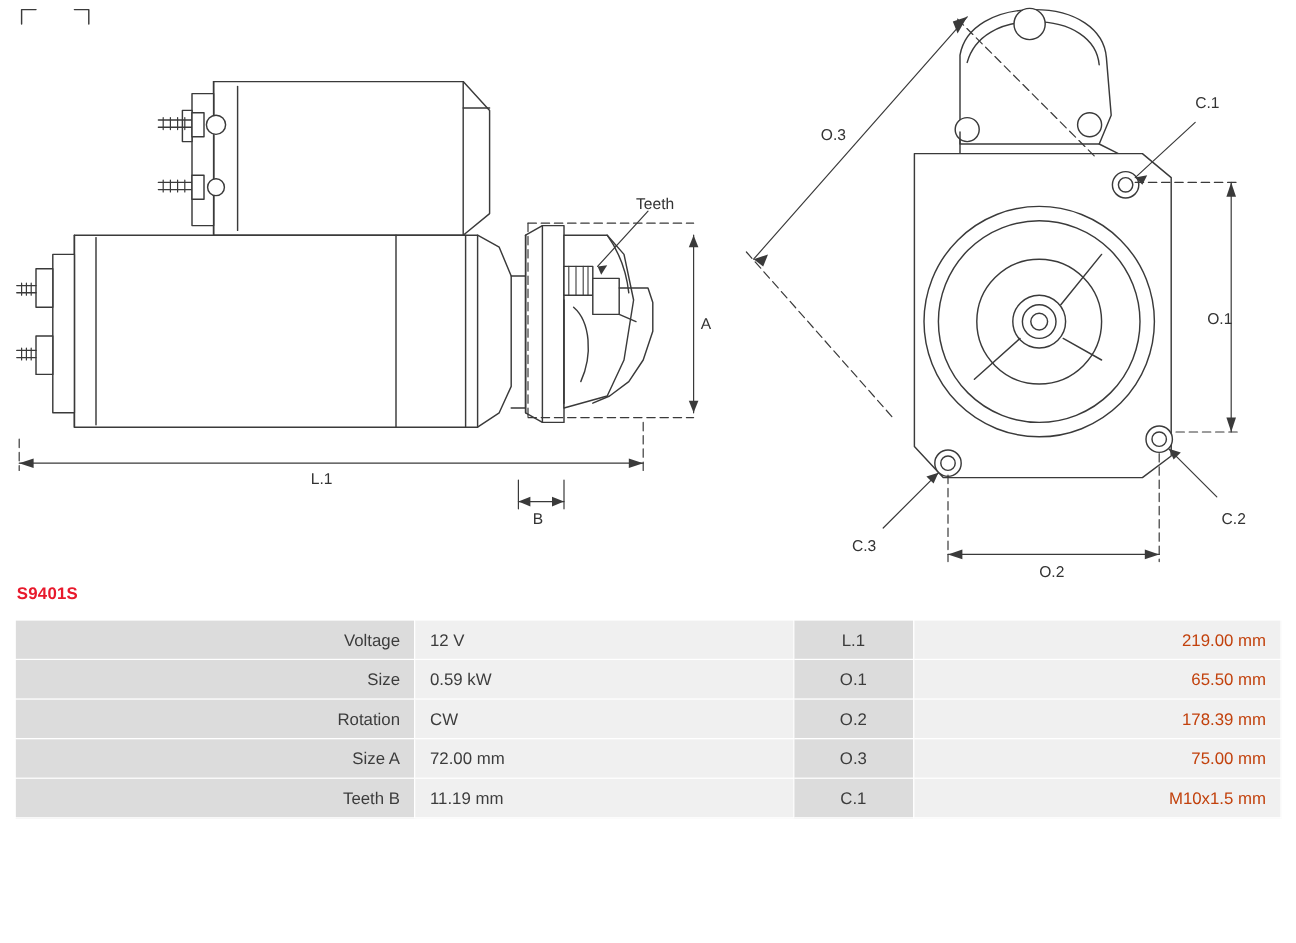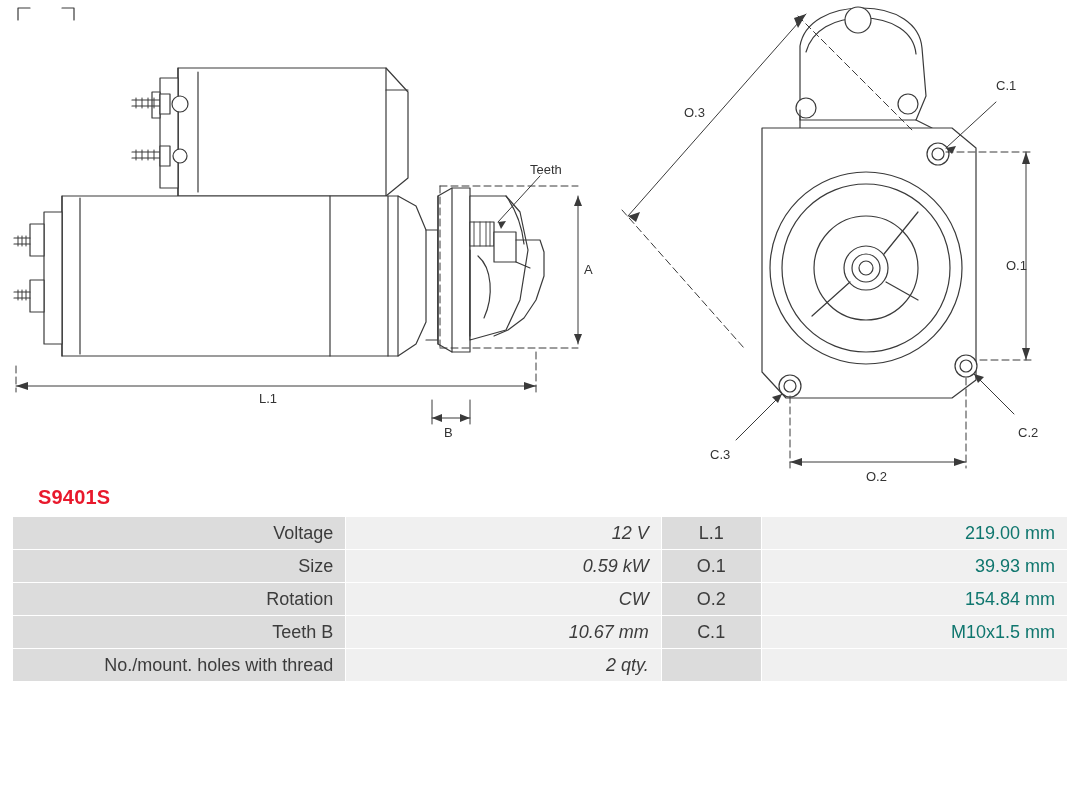--- a/index.html
+++ b/index.html
@@ -27,67 +27,65 @@
     width: 1080px;
     height: 490px;
   }
   .drawings svg {
     display: block;
   }
   .part-number {
     position: absolute;
     left: 14px;
     top: 486px;
-    font-size: 20px;
+    font-size: 14px;
     font-weight: bold;
     color: #e8192c;
     letter-spacing: 0.2px;
-    margin-left: 24px;
   }
   .spec-table-wrap {
     position: absolute;
     left: 12px;
     top: 516px;
     width: 1056px;
   }
   table.specs {
     border-collapse: collapse;
     width: 1056px;
     table-layout: fixed;
   }
   table.specs td {
     height: 32px;
-    font-size: 18px;
+    font-size: 14px;
     padding: 0 12px;
     border: 1px solid #ffffff;
     vertical-align: middle;
   }
   td.lbl {
     background: #dcdcdc;
     text-align: right;
     color: #3c3c3c;
     width: 272px;
   }
   td.val {
     background: #f0f0f0;
-    text-align: right;
+    text-align: left;
     color: #3c3c3c;
     width: 256px;
-    font-style: italic;
   }
   td.lbl2 {
     background: #dcdcdc;
     text-align: center;
     color: #3c3c3c;
     width: 64px;
   }
   td.val2 {
     background: #f0f0f0;
     text-align: right;
-    color: #0f766e;
+    color: #c2410c;
     width: 248px;
   }
   td.empty-lbl {
     background: #dcdcdc;
     border: 1px solid #ffffff;
   }
   td.empty-val {
     background: #f0f0f0;
     border: 1px solid #ffffff;
   }
@@ -263,37 +261,37 @@
         <tr>
           <td class="lbl">Voltage</td>
           <td class="val">12 V</td>
           <td class="lbl2">L.1</td>
           <td class="val2">219.00 mm</td>
         </tr>
         <tr>
           <td class="lbl">Size</td>
           <td class="val">0.59 kW</td>
           <td class="lbl2">O.1</td>
-          <td class="val2">39.93 mm</td>
+          <td class="val2">65.50 mm</td>
         </tr>
         <tr>
           <td class="lbl">Rotation</td>
           <td class="val">CW</td>
           <td class="lbl2">O.2</td>
-          <td class="val2">154.84 mm</td>
+          <td class="val2">178.39 mm</td>
+        </tr>
+        <tr>
+          <td class="lbl">Size A</td>
+          <td class="val">72.00 mm</td>
+          <td class="lbl2">O.3</td>
+          <td class="val2">75.00 mm</td>
         </tr>
         <tr>
           <td class="lbl">Teeth B</td>
-          <td class="val">10.67 mm</td>
+          <td class="val">11.19 mm</td>
           <td class="lbl2">C.1</td>
           <td class="val2">M10x1.5 mm</td>
-        </tr>
-        <tr>
-          <td class="lbl">No./mount. holes with thread</td>
-          <td class="val">2 qty.</td>
-          <td class="empty-lbl"></td>
-          <td class="empty-val"></td>
         </tr>
       </tbody>
     </table>
   </div>
 
 </div>
 
 </body></html>

